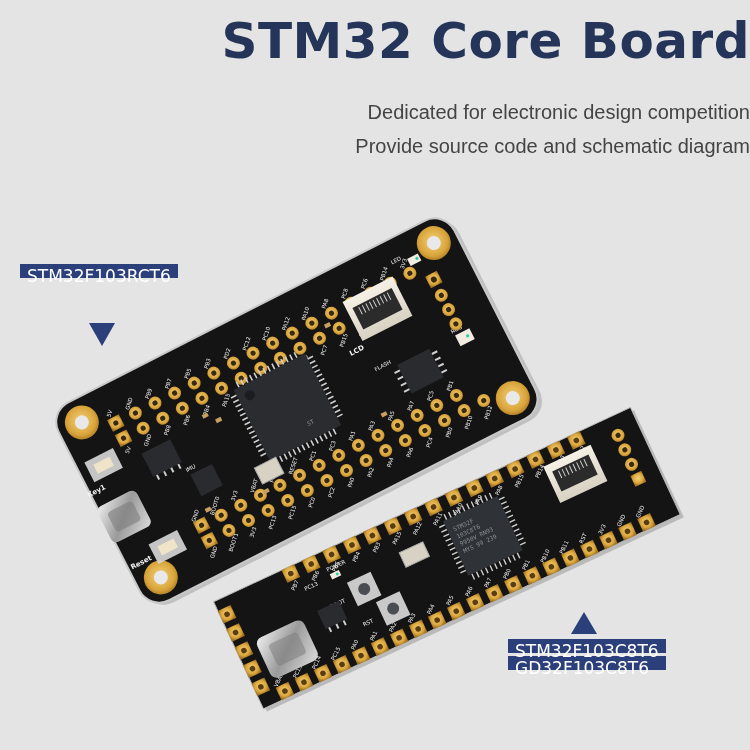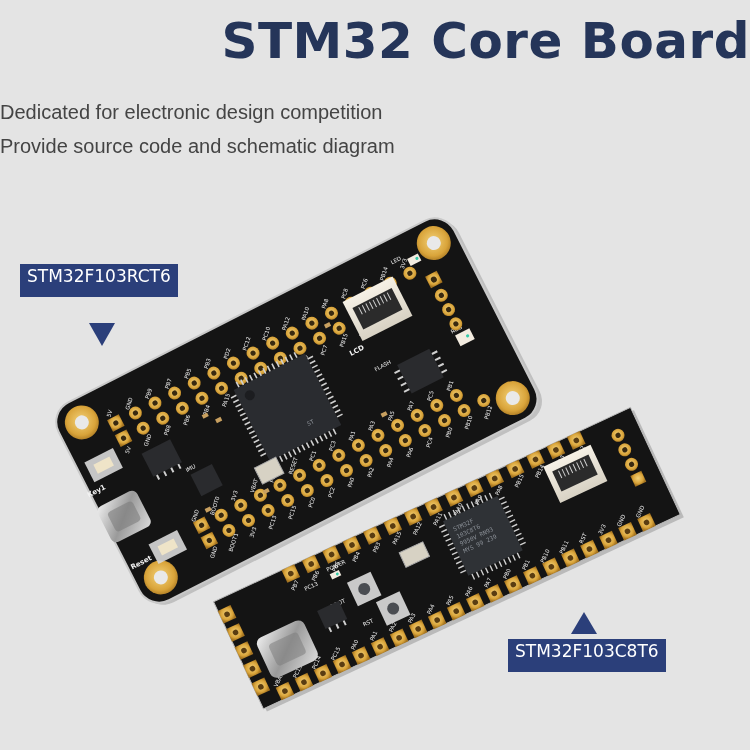--- a/index.html
+++ b/index.html
@@ -10,32 +10,32 @@
     font-family: "Liberation Sans", "DejaVu Sans", sans-serif;
   }
   .title {
     position: absolute; left: 0; top: 12px; width: 750px;
     text-align: right;
     font-family: "DejaVu Sans", "Liberation Sans", sans-serif;
     font-weight: bold; font-size: 50px; letter-spacing: 0.5px;
     color: #253559;
   }
   .subtitle {
-    position: absolute; left: 0; width: 750px; text-align: left;
+    position: absolute; left: 0; width: 750px; text-align: right;
     font-family: "Liberation Sans", sans-serif;
     font-size: 20px; color: #444444;
   }
   .sub1 { top: 101px; }
   .sub2 { top: 135px; }
   .chip-label-group { position: absolute; }
   .chip-label {
     display: block; box-sizing: border-box;
     background: #2b3f7a; color: #ffffff;
     font-family: "DejaVu Sans", "Liberation Sans", sans-serif;
-    font-size: 17px; line-height: 24px; height: 33px;
+    font-size: 17px; line-height: 24px; height: 14px;
     padding: 0 7px; white-space: nowrap;
     margin-bottom: 3px;
   }
   .left-group { left: 20px; top: 264px; }
   .right-group { left: 508px; top: 639px; }
   .arrow-down {
     position: absolute; left: 89px; top: 323px;
     width: 0; height: 0;
     border-left: 13px solid transparent; border-right: 13px solid transparent;
     border-top: 23px solid #2b3f7a;
@@ -763,13 +763,14 @@
 </svg>
 
 <div class="chip-label-group left-group">
   <span class="chip-label">STM32F103RCT6</span>
 </div>
 <div class="arrow-down"></div>
 
 <div class="arrow-up"></div>
 <div class="chip-label-group right-group">
   <span class="chip-label">STM32F103C8T6</span>
+  <span class="chip-label">GD32F103C8T6</span>
 </div>
 
 </body></html>

